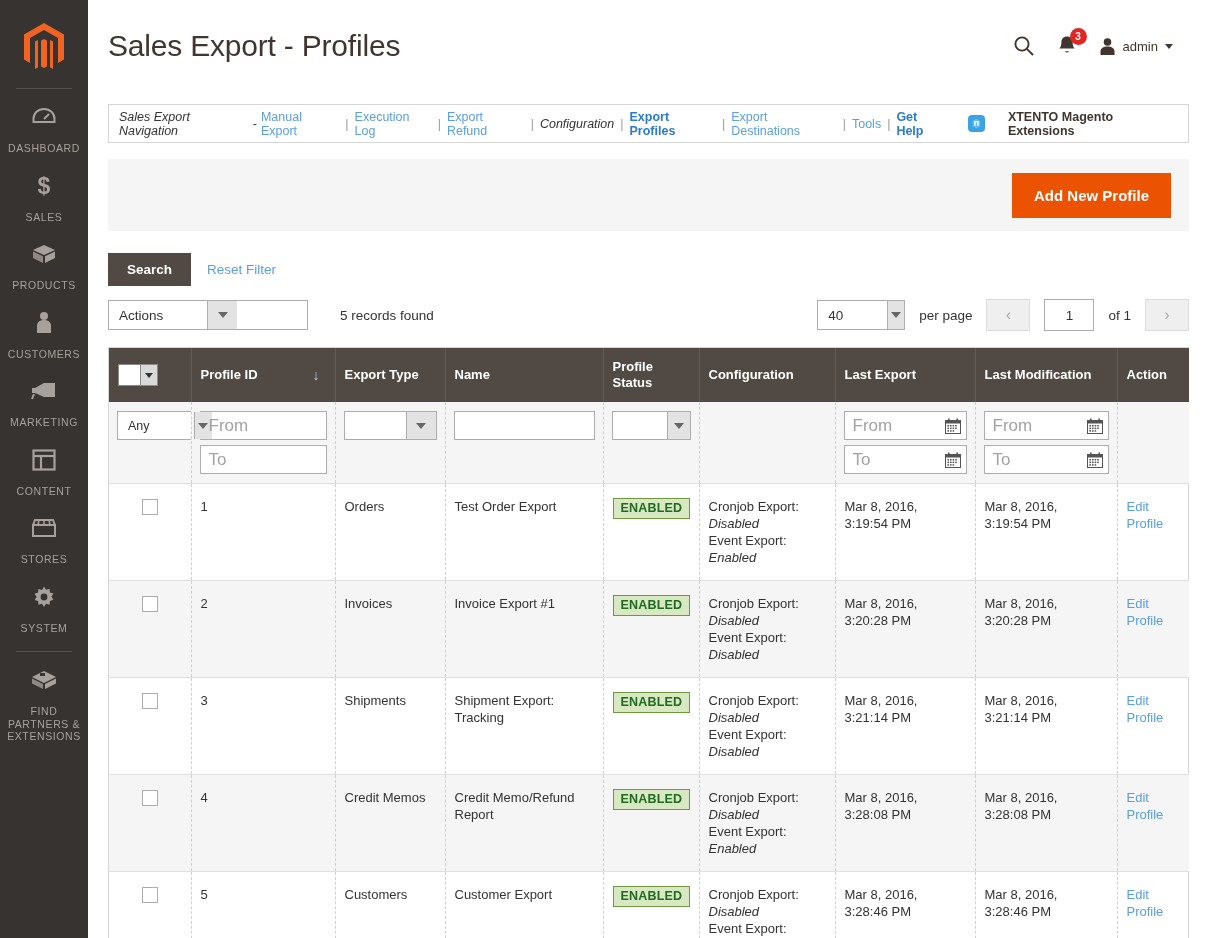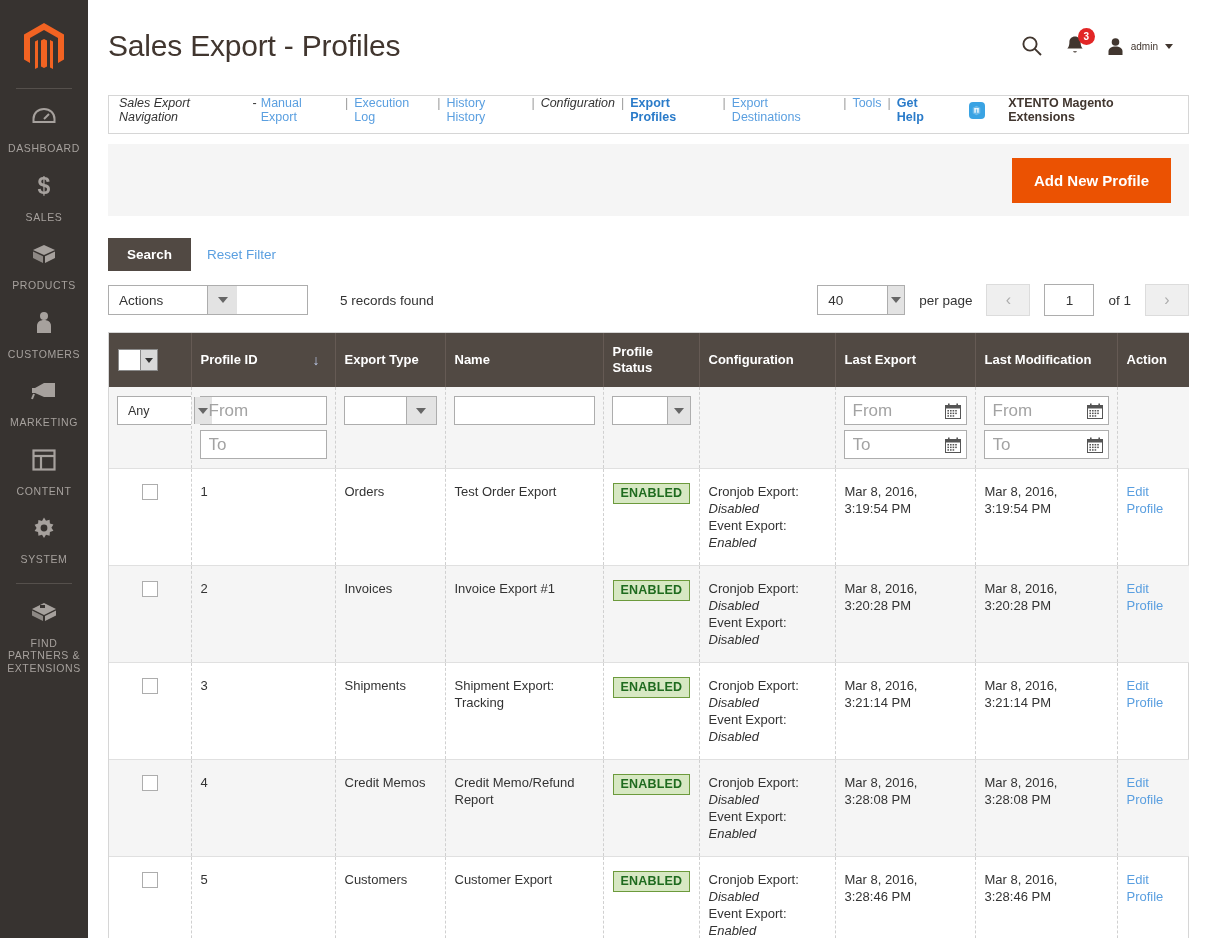--- a/index.html
+++ b/index.html
@@ -46,27 +46,27 @@
   }
   .header-right { display: flex; align-items: center; gap: 22px; }
   .hdr-icon-btn { background: none; border: none; cursor: pointer; display: flex; align-items: center; position: relative; }
   .notif-badge {
     position: absolute; top: -7px; right: -10px;
     background: #e22626; color: #fff; font-size: 10px; font-weight: bold;
     min-width: 17px; height: 17px; border-radius: 9px;
     display: flex; align-items: center; justify-content: center; padding: 0 4px;
   }
   .admin-box { display: flex; align-items: center; gap: 7px; cursor: pointer; }
-  .admin-name { font-size: 10px; color: #41362f; }
+  .admin-name { font-size: 13px; color: #41362f; }
   .caret-dn { width: 0; height: 0; border-left: 4.5px solid transparent; border-right: 4.5px solid transparent; border-top: 5px solid #41362f; }
 
   
   .nav-strip {
-    margin: 7px 20px; border: 1px solid #d6d6d6; background: #fff;
-    height: 39px; display: flex; align-items: flex-start;
+    margin: 16px 20px; border: 1px solid #d6d6d6; background: #fff;
+    height: 39px; display: flex; align-items: center;
     padding: 0 10px; font-size: 12.5px; color: #333;
   }
   .nav-strip .lbl { font-style: italic; color: #333; }
   .nav-strip .sep { color: #9c9c9c; margin: 0 6px; }
   .nav-strip .dash { color: #333; margin: 0 4px; }
   .nav-link { color: #5a9fe0; text-decoration: none; cursor: pointer; }
   .nav-link.bold { font-weight: bold; color: #2a7bc9; }
   .nav-plain-italic { font-style: italic; color: #333; }
   .xtento { display: flex; align-items: center; gap: 23px; margin-left: 22px; }
   .xt-logo {
@@ -255,20 +255,32 @@
         <svg width="24" height="22" viewBox="0 0 24 22">
             <rect x="1.5" y="1.5" width="21" height="19" fill="none" stroke="#a6a19d" stroke-width="2.2"></rect>
             <line x1="1.5" y1="7" x2="22.5" y2="7" stroke="#a6a19d" stroke-width="2.2"></line>
             <line x1="9" y1="7" x2="9" y2="20.5" stroke="#a6a19d" stroke-width="2.2"></line>
           </svg>
       </span>
       <span class="sb-label">CONTENT</span>
     </div>
 
 
+    <div class="sb-item">
+      <span class="sb-icon">
+        <svg width="26" height="20" viewBox="0 0 26 20">
+            <path d="M2 7h22v11H2z" fill="none" stroke="#a6a19d" stroke-width="2"></path>
+            <path d="M2 7l2-5h18l2 5" fill="none" stroke="#a6a19d" stroke-width="2"></path>
+            <line x1="8" y1="2" x2="7" y2="7" stroke="#a6a19d" stroke-width="1.6"></line>
+            <line x1="13" y1="2" x2="13" y2="7" stroke="#a6a19d" stroke-width="1.6"></line>
+            <line x1="18" y1="2" x2="19" y2="7" stroke="#a6a19d" stroke-width="1.6"></line>
+          </svg>
+      </span>
+      <span class="sb-label">STORES</span>
+    </div>
 
     <div class="sb-item">
       <span class="sb-icon">
         <svg width="24" height="24" viewBox="0 0 24 24">
             <path d="M12 1.5l2 3.2 3.6-1 .3 3.7 3.5 1.2-2 3.1 2 3.1-3.5 1.2-.3 3.7-3.6-1-2 3.2-2-3.2-3.6 1-.3-3.7L2.6 15l2-3.1-2-3.1 3.5-1.2.3-3.7 3.6 1z" fill="#a6a19d"></path>
             <circle cx="12" cy="12" r="3.4" fill="#373330"></circle>
           </svg>
       </span>
       <span class="sb-label">SYSTEM</span>
     </div>
@@ -317,21 +329,21 @@
       </div>
     </div>
 
     <div class="nav-strip">
       <span class="lbl">Sales Export Navigation</span>
       <span class="dash">-</span>
       <a class="nav-link">Manual Export</a>
       <span class="sep">|</span>
       <a class="nav-link">Execution Log</a>
       <span class="sep">|</span>
-      <a class="nav-link">History History</a>
+      <a class="nav-link">Export Refund</a>
       <span class="sep">|</span>
       <span class="nav-plain-italic">Configuration</span>
       <span class="sep">|</span>
       <a class="nav-link bold">Export Profiles</a>
       <span class="sep">|</span>
       <a class="nav-link">Export Destinations</a>
       <span class="sep">|</span>
       <a class="nav-link">Tools</a>
       <span class="sep">|</span>
       <a class="nav-link bold">Get Help</a>

